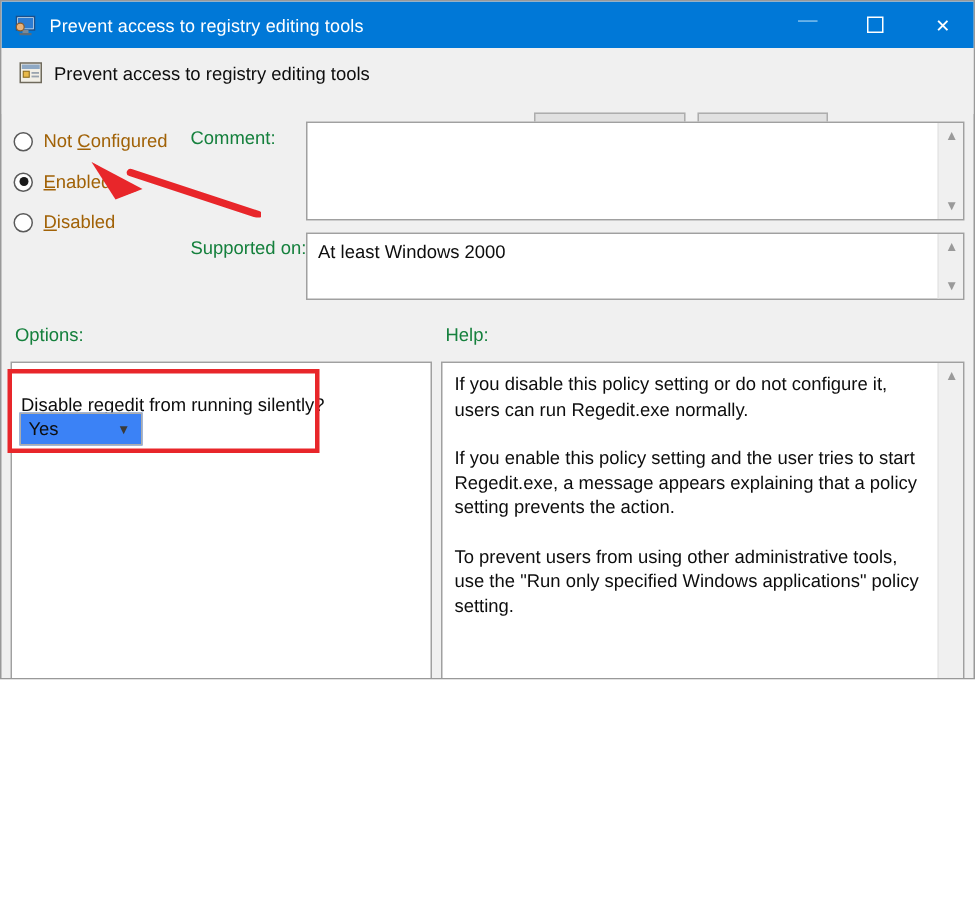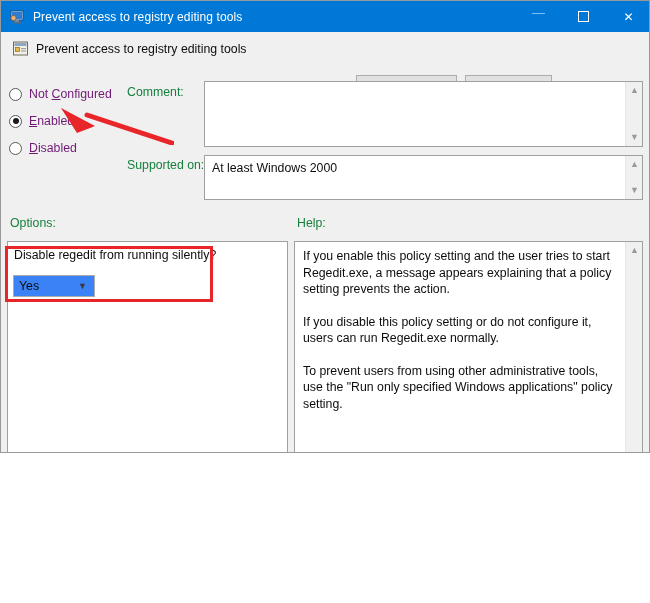--- a/index.html
+++ b/index.html
@@ -131,21 +131,21 @@
   .rd.checked::after {
     content: "";
     position: absolute;
     left: 2.5px; top: 2.5px;
     width: 6px; height: 6px;
     border-radius: 50%;
     background: #1a1a1a;
   }
   .radio-row .lbl {
     font-size: 12.3px;
-    color: #701a75;
+    color: #a16207;
     white-space: nowrap;
   }
 
   
   .field-label {
     position: absolute;
     font-size: 12.3px;
     color: #15803d;
   }
   #lbl-comment { left: 126px; top: 84px; }
@@ -198,21 +198,21 @@
     background: #ffffff;
     border: 1px solid #a0a0a0;
     box-sizing: border-box;
     overflow: hidden;
   }
   #panel-options { left: 6px; top: 240px; width: 281px; height: 318px; }
   #panel-help { left: 293px; top: 240px; width: 349px; height: 318px; }
 
   #opt-question {
     position: absolute;
-    left: 6px; top: 6px;
+    left: 6px; top: 21px;
     font-size: 12.3px;
     color: #0d0d0d;
     white-space: nowrap;
   }
   #opt-dropdown {
     position: absolute;
     left: 5px; top: 33px;
     width: 82px; height: 22px;
     background: #3b82f6;
     border: 1px solid #acacac;
@@ -375,22 +375,22 @@
   <div class="panel" id="panel-options">
     <div id="opt-question">Disable regedit from running silently?</div>
     <div id="opt-dropdown">
       <span class="val">Yes</span>
       <span class="chev">▼</span>
     </div>
   </div>
 
   <div class="panel" id="panel-help">
     <div id="help-text">
+      <p>If you disable this policy setting or do not configure it, users can run Regedit.exe normally.</p>
       <p>If you enable this policy setting and the user tries to start Regedit.exe, a message appears explaining that a policy setting prevents the action.</p>
-      <p>If you disable this policy setting or do not configure it, users can run Regedit.exe normally.</p>
       <p>To prevent users from using other administrative tools, use the "Run only specified Windows applications" policy setting.</p>
     </div>
     <div class="vscroll">
       <div class="arrow up">▲</div>
       <div class="arrow dn">▼</div>
     </div>
   </div>
 
   <button class="bot-btn" id="btn-ok">
       <span>OK</span>

